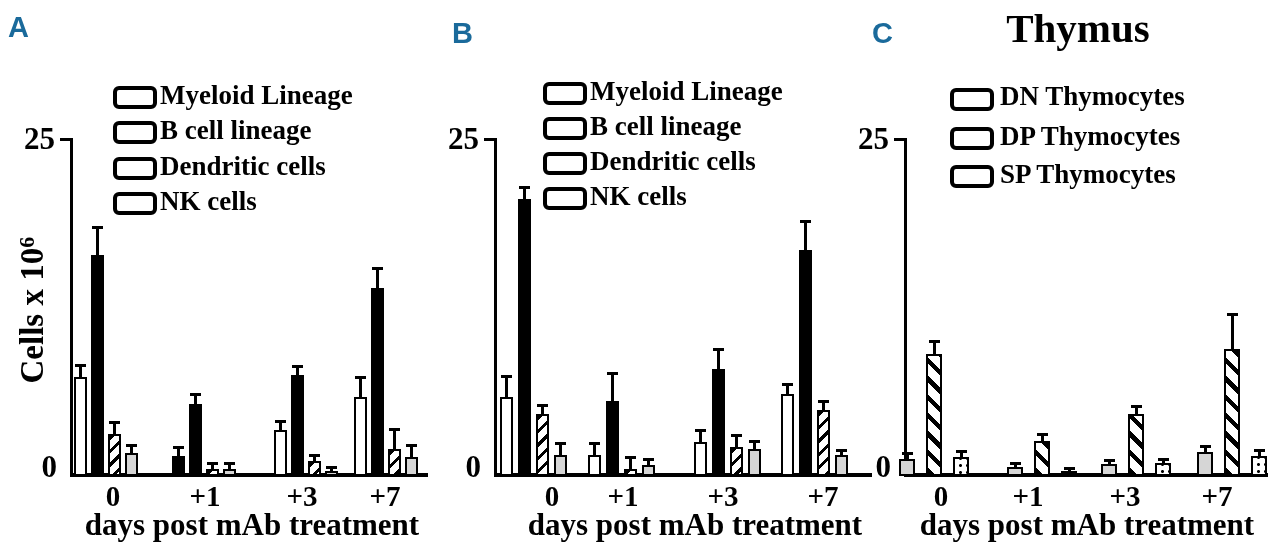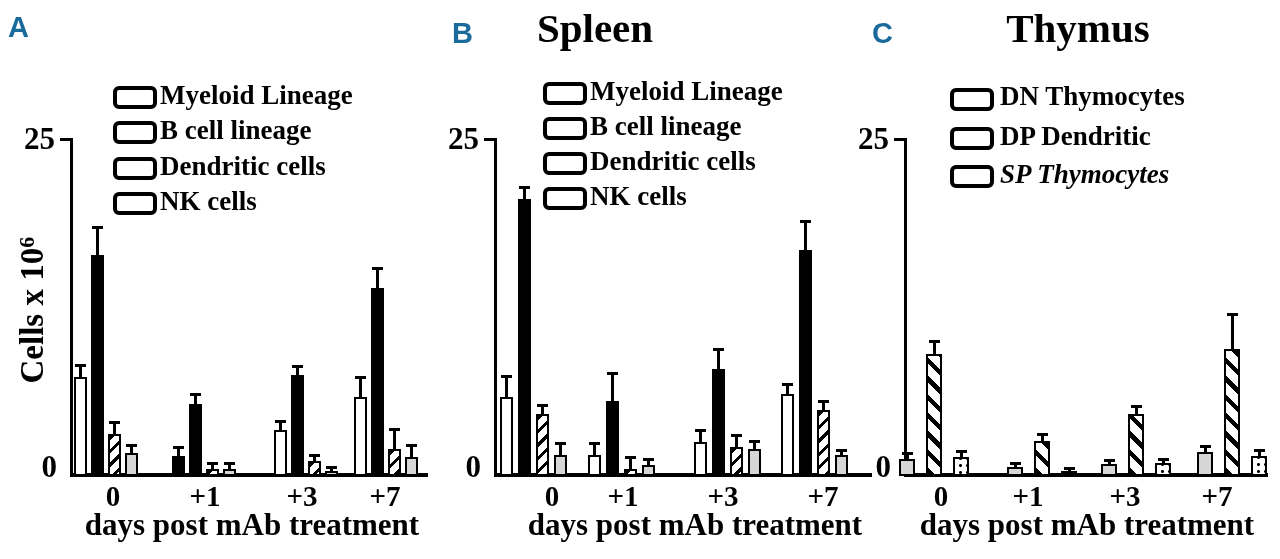--- a/index.html
+++ b/index.html
@@ -81,21 +81,20 @@
     <div class="bar p-black" style="left: 371px; top: 288px; width: 13px; height: 188px;"></div>
     <div class="stem" style="left: 393px; top: 430px; width: 3px; height: 19px;"></div>
     <div class="cap" style="left: 389px; top: 428px; width: 11px; height: 3px;"></div>
     <div class="bar p-hf" style="left: 388px; top: 449px; width: 13px; height: 27px;"></div>
     <div class="stem" style="left: 410px; top: 446px; width: 3px; height: 11px;"></div>
     <div class="cap" style="left: 406px; top: 444px; width: 11px; height: 3px;"></div>
     <div class="bar p-gray" style="left: 405px; top: 457px; width: 13px; height: 19px;"></div>
     <div class="t" style="left: 345px; top: 481px; width: 80px; text-align: center; font-size: 29px;">+7</div>
     <div class="t" style="left: 2px; top: 508px; width: 500px; text-align: center; font-size: 31px;">days post mAb treatment</div>
     <div class="t" style="left: 452px; top: 18px; font-size: 29px; font-family: &quot;Liberation Sans&quot;, sans-serif; color: rgb(26, 106, 155);">B</div>
-    <div class="t" style="left: 375px; top: 6px; width: 440px; text-align: center; font-size: 41px;">Spleen</div>
     <div class="sw " style="left: 543px; top: 82px;"></div>
     <div class="t" style="left: 590px; top: 77px; font-size: 27px;">Myeloid Lineage</div>
     <div class="sw p-black" style="left: 543px; top: 117px;"></div>
     <div class="t" style="left: 590px; top: 112px; font-size: 27px;">B cell lineage</div>
     <div class="sw p-hf" style="left: 543px; top: 152px;"></div>
     <div class="t" style="left: 590px; top: 147px; font-size: 27px;">Dendritic cells</div>
     <div class="sw p-gray" style="left: 543px; top: 187px;"></div>
     <div class="t" style="left: 590px; top: 182px; font-size: 27px;">NK cells</div>
     <div class="axis" style="left: 494px; top: 138px; width: 3px; height: 339px;"></div>
     <div class="base" style="left: 494px; top: 473px; width: 378px; height: 4px;"></div>
@@ -153,23 +152,23 @@
     <div class="stem" style="left: 840px; top: 451px; width: 3px; height: 4px;"></div>
     <div class="cap" style="left: 836px; top: 449px; width: 11px; height: 3px;"></div>
     <div class="bar p-gray" style="left: 835px; top: 455px; width: 13px; height: 21px;"></div>
     <div class="t" style="left: 783px; top: 481px; width: 80px; text-align: center; font-size: 29px;">+7</div>
     <div class="t" style="left: 445px; top: 508px; width: 500px; text-align: center; font-size: 31px;">days post mAb treatment</div>
     <div class="t" style="left: 872px; top: 18px; font-size: 29px; font-family: &quot;Liberation Sans&quot;, sans-serif; color: rgb(26, 106, 155);">C</div>
     <div class="t" style="left: 858px; top: 6px; width: 440px; text-align: center; font-size: 41px;">Thymus</div>
     <div class="sw p-gray" style="left: 950px; top: 88px;"></div>
     <div class="t" style="left: 1000px; top: 82px; font-size: 27px;">DN Thymocytes</div>
     <div class="sw p-hb" style="left: 950px; top: 127px;"></div>
-    <div class="t" style="left: 1000px; top: 122px; font-size: 27px;">DP Dendritic</div>
+    <div class="t" style="left: 1000px; top: 122px; font-size: 27px;">DP Thymocytes</div>
     <div class="sw p-dots" style="left: 950px; top: 165px;"></div>
-    <div class="t" style="left: 1000px; top: 160px; font-size: 27px; font-style: italic;">SP Thymocytes</div>
+    <div class="t" style="left: 1000px; top: 160px; font-size: 27px;">SP Thymocytes</div>
     <div class="axis" style="left: 904px; top: 138px; width: 3px; height: 339px;"></div>
     <div class="base" style="left: 904px; top: 473px; width: 364px; height: 4px;"></div>
     <div class="tick" style="left: 894px; top: 138px; width: 13px; height: 3px;"></div>
     <div class="t" style="left: 823px; top: 122px; width: 66px; text-align: right; font-size: 31px;">25</div>
     <div class="t" style="left: 855px; top: 450px; width: 36px; text-align: right; font-size: 31px;">0</div>
     <div class="stem" style="left: 905.5px; top: 454px; width: 3px; height: 5px;"></div>
     <div class="cap" style="left: 901.5px; top: 452px; width: 11px; height: 3px;"></div>
     <div class="bar p-gray" style="left: 899px; top: 459px; width: 16px; height: 17px;"></div>
     <div class="stem" style="left: 932.5px; top: 342px; width: 3px; height: 12px;"></div>
     <div class="cap" style="left: 928.5px; top: 340px; width: 11px; height: 3px;"></div>

